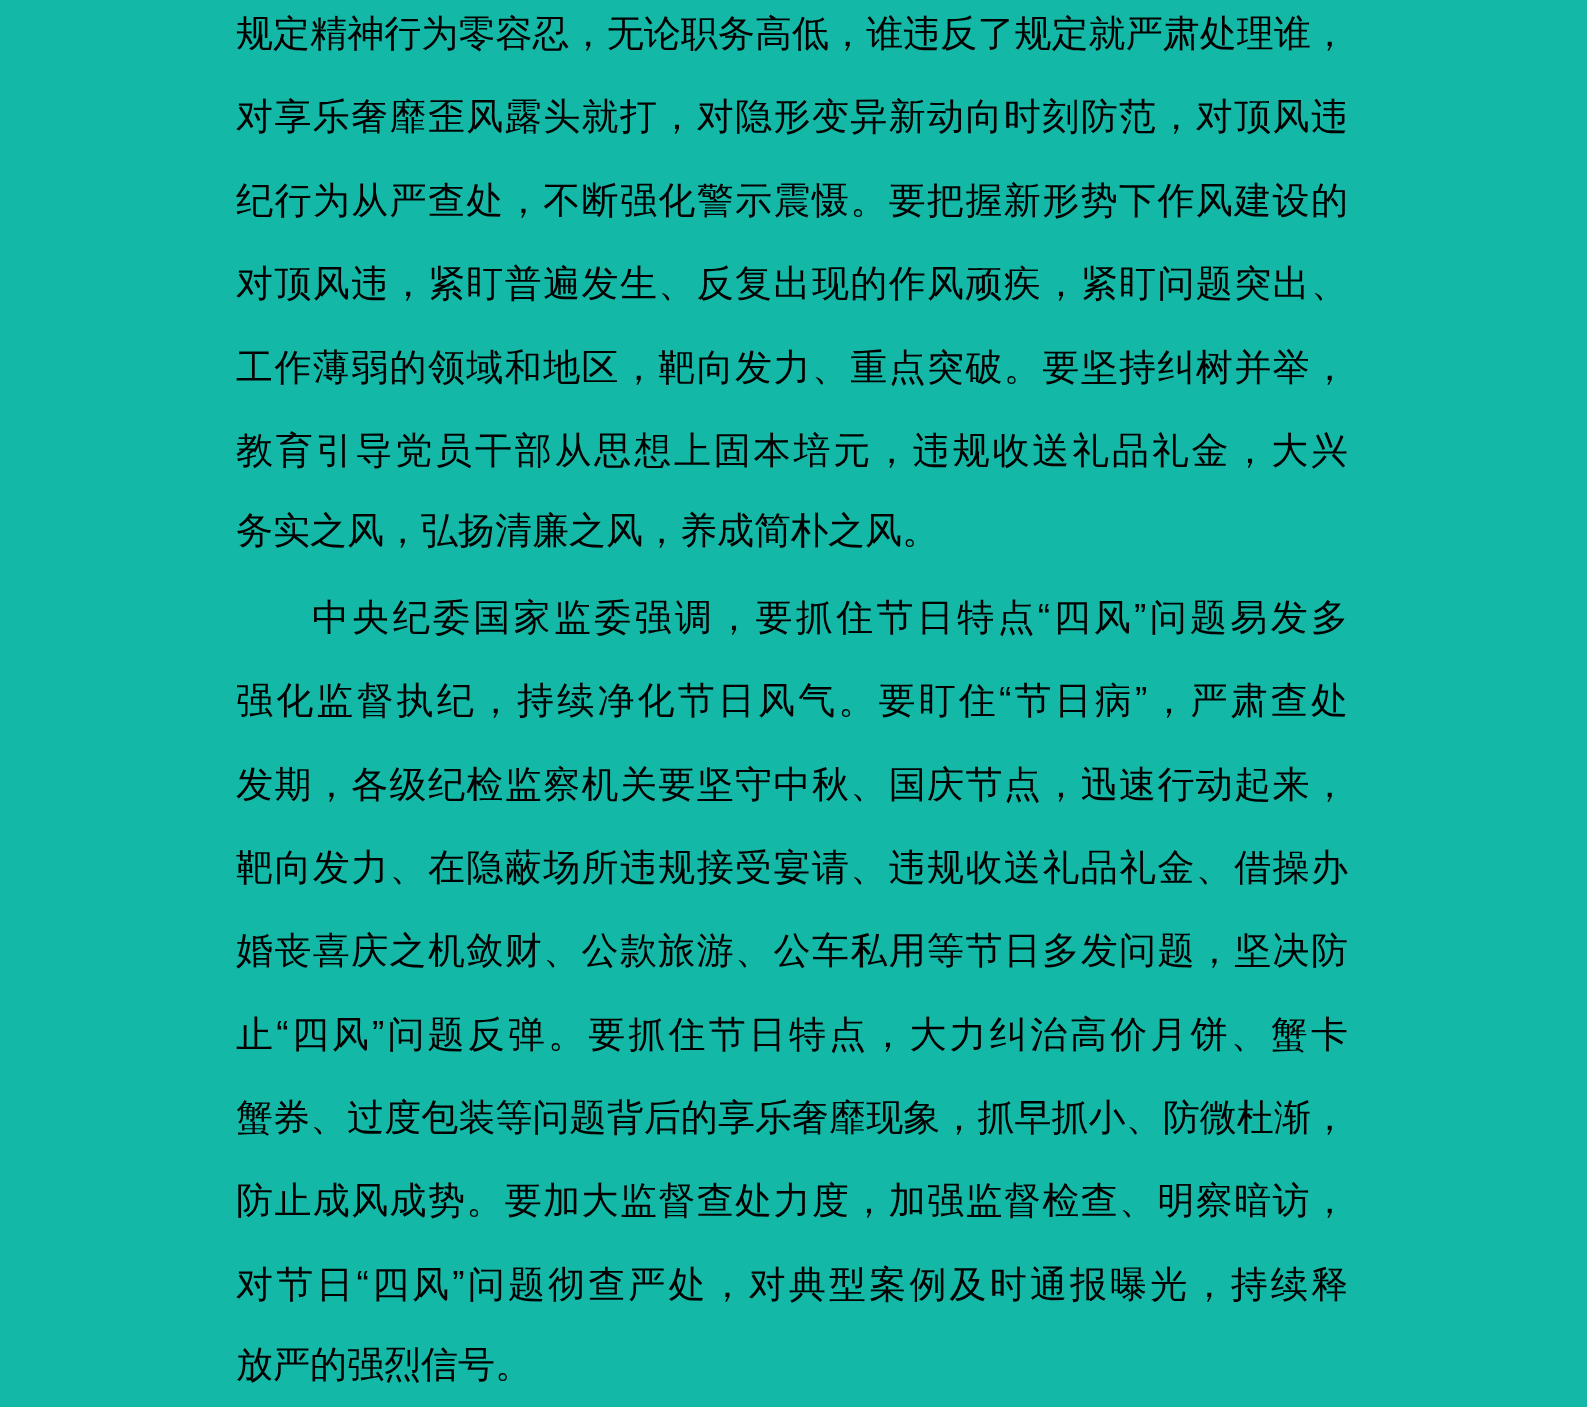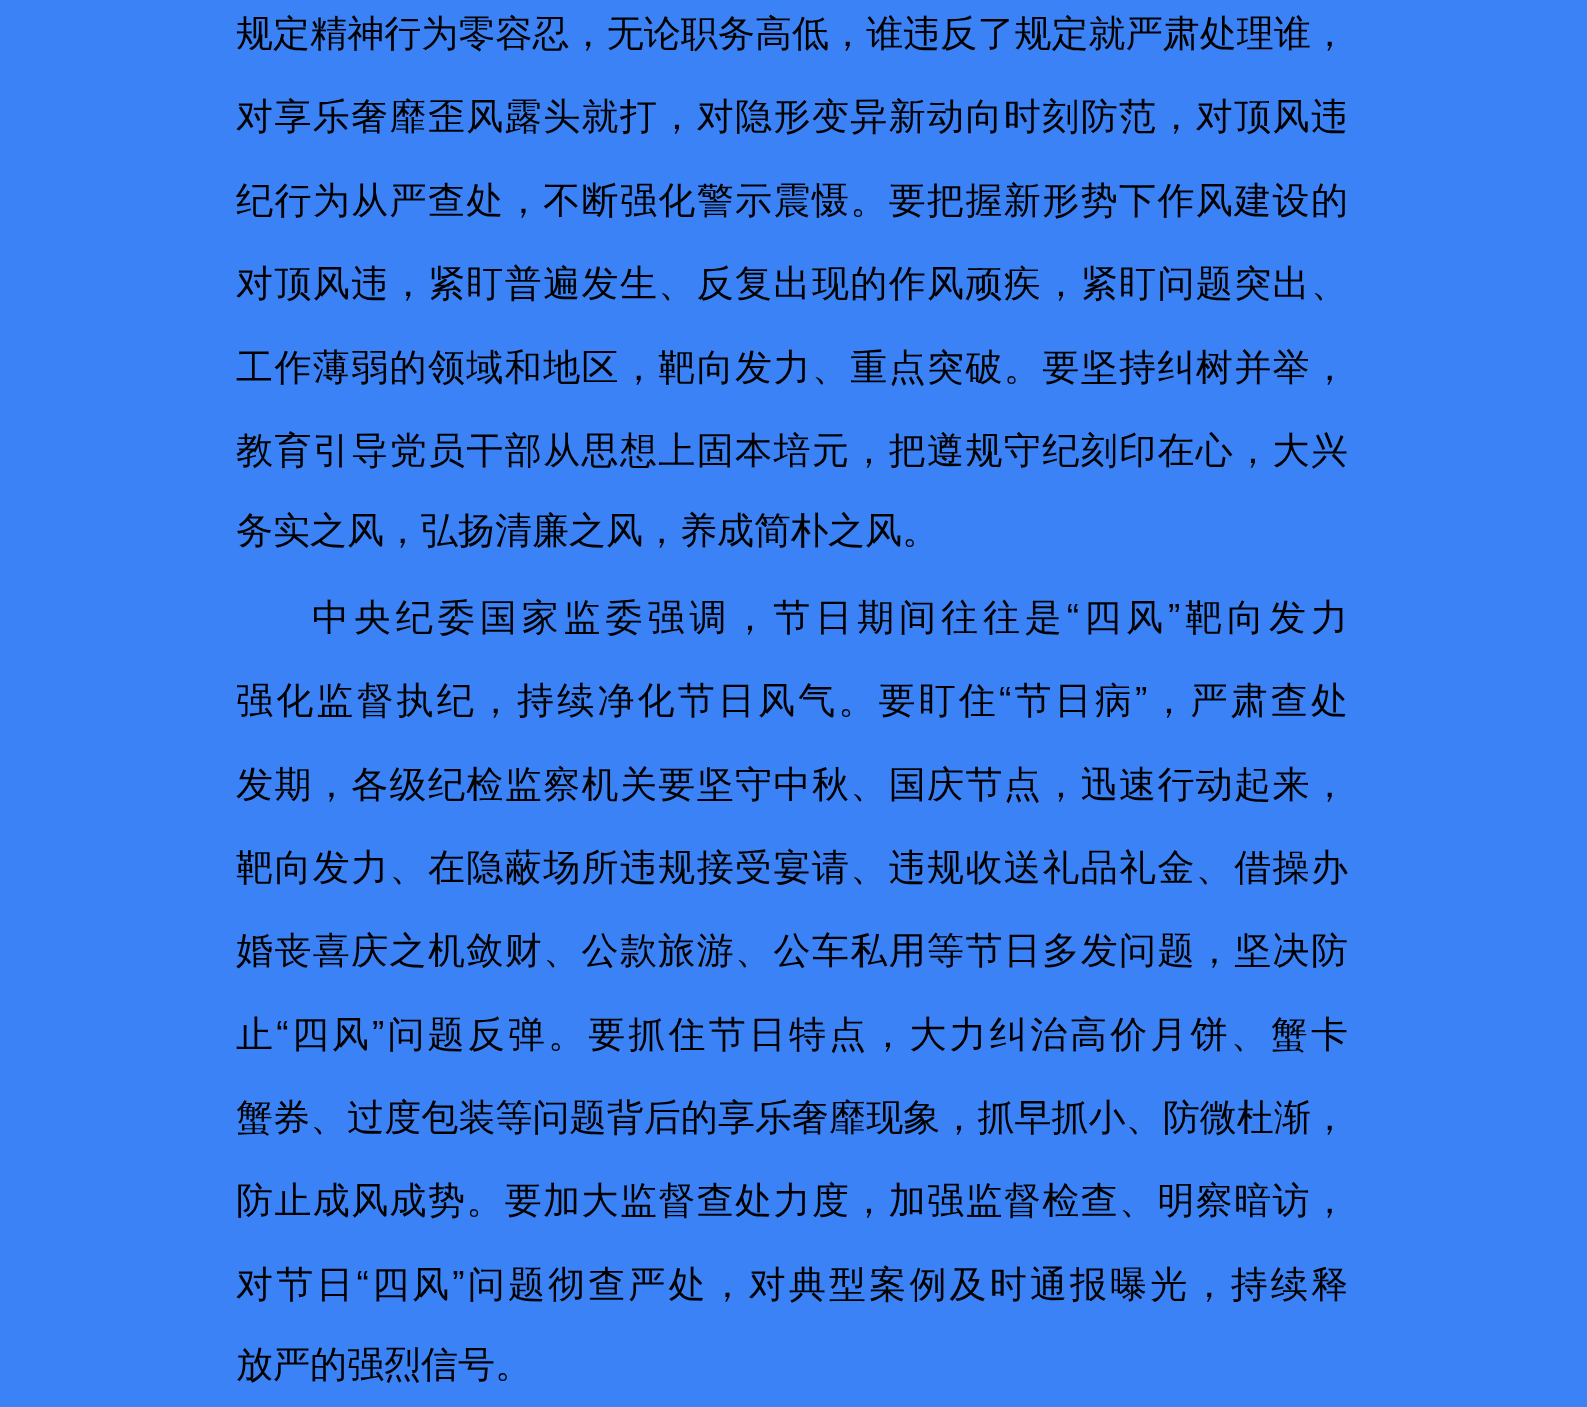--- a/index.html
+++ b/index.html
@@ -10,21 +10,21 @@
     width: 1587px;
     height: 1407px;
     background: #ffffff;
     position: relative;
     overflow: hidden;
     font-family: "Liberation Sans", sans-serif;
   }
   .page {
     position: absolute;
     inset: 0;
-    background: #3b82f6;
+    background: #14b8a6;
   }
   .content {
     position: absolute;
     left: 236px;
     top: -8px;
     width: 1112px;
     color: #000000;
     font-size: 37px;
     line-height: 83.4px;
     font-weight: 400;
@@ -46,23 +46,23 @@
 </head>
 <body>
 
 <div class="page">
   <div class="content">
       <div class="line">规定精神行为零容忍，无论职务高低，谁违反了规定就严肃处理谁，</div>
       <div class="line">对享乐奢靡歪风露头就打，对隐形变异新动向时刻防范，对顶风违</div>
       <div class="line">纪行为从严查处，不断强化警示震慑。要把握新形势下作风建设的</div>
       <div class="line">对顶风违，紧盯普遍发生、反复出现的作风顽疾，紧盯问题突出、</div>
       <div class="line">工作薄弱的领域和地区，靶向发力、重点突破。要坚持纠树并举，</div>
-      <div class="line">教育引导党员干部从思想上固本培元，把遵规守纪刻印在心，大兴</div>
+      <div class="line">教育引导党员干部从思想上固本培元，违规收送礼品礼金，大兴</div>
       <div class="line para-end">务实之风，弘扬清廉之风，养成简朴之风。</div>
-      <div class="line indented">中央纪委国家监委强调，节日期间往往是“四风”靶向发力</div>
+      <div class="line indented">中央纪委国家监委强调，要抓住节日特点“四风”问题易发多</div>
       <div class="line">强化监督执纪，持续净化节日风气。要盯住“节日病”，严肃查处</div>
       <div class="line">发期，各级纪检监察机关要坚守中秋、国庆节点，迅速行动起来，</div>
       <div class="line">靶向发力、在隐蔽场所违规接受宴请、违规收送礼品礼金、借操办</div>
       <div class="line">婚丧喜庆之机敛财、公款旅游、公车私用等节日多发问题，坚决防</div>
       <div class="line">止“四风”问题反弹。要抓住节日特点，大力纠治高价月饼、蟹卡</div>
       <div class="line">蟹券、过度包装等问题背后的享乐奢靡现象，抓早抓小、防微杜渐，</div>
       <div class="line">防止成风成势。要加大监督查处力度，加强监督检查、明察暗访，</div>
       <div class="line">对节日“四风”问题彻查严处，对典型案例及时通报曝光，持续释</div>
       <div class="line para-end">放严的强烈信号。</div>
     </div>

